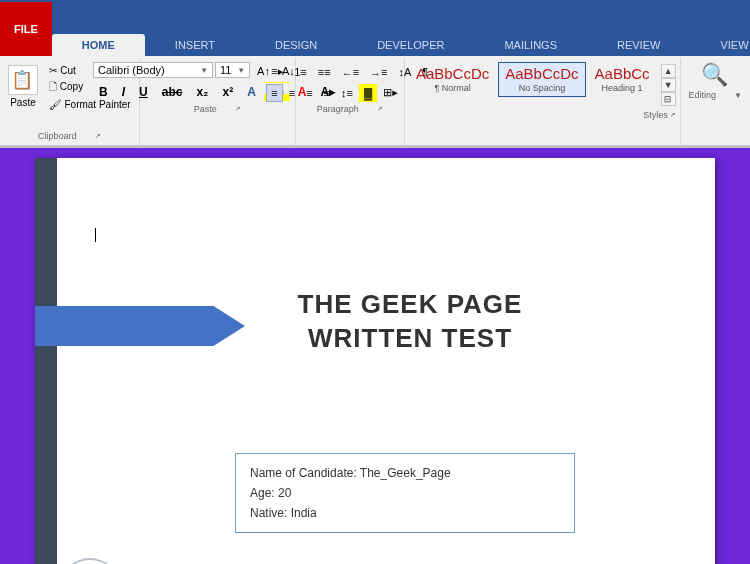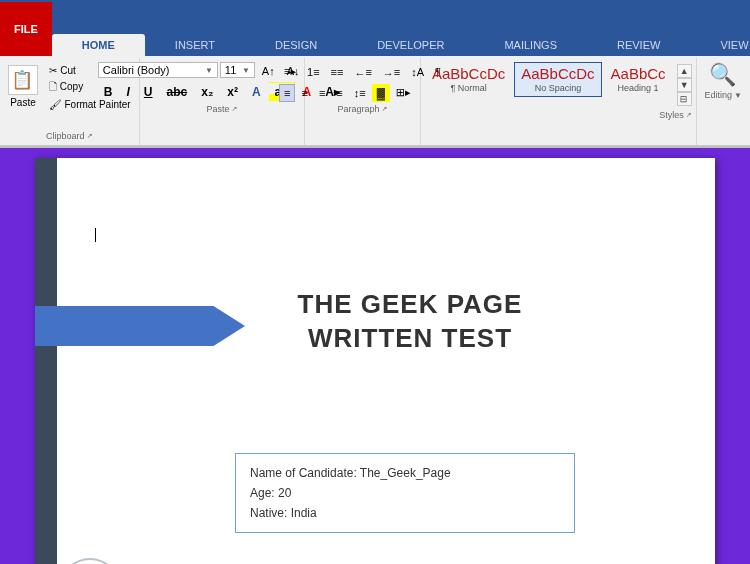--- a/index.html
+++ b/index.html
@@ -10,21 +10,21 @@
 
     
     .tab-bar { display: flex; align-items: flex-end; background: #2b579a; padding-top: 2px; }
     .tab { padding: 5px 30px; font-size: 11px; color: #d0d8f0; cursor: pointer; border-radius: 3px 3px 0 0; }
     .tab.active { background: #f0f0f0; color: #2b579a; font-weight: bold; }
     .tab.file-tab { background: #cc0000; color: white; font-weight: bold; border-radius: 0; padding: 21px 14px; }
 
     
     .ribbon { background: #f0f0f0; border-bottom: 1px solid #c8c8c8; display: flex; align-items: stretch; padding: 2px 0 0 0; min-height: 90px; }
     .ribbon-group { display: flex; flex-direction: column; align-items: center; padding: 4px 6px 2px 6px; border-right: 1px solid #d8d8d8; min-width: 50px; }
-    .ribbon-group-label { font-size: 9px; color: #666; margin-top: 2px; white-space: nowrap; padding-bottom: 2px; display: flex; align-items: center; gap: 2px; }
+    .ribbon-group-label { font-size: 9px; color: #666; margin-top: 2px; white-space: nowrap; padding-bottom: 2px; display: flex; align-items: center; gap: 18px; }
     .ribbon-group-label-expander { font-size: 7px; cursor: pointer; }
 
     
     .clip-group { display: flex; flex-direction: column; align-items: center; padding: 4px 4px 2px 4px; border-right: 1px solid #d8d8d8; }
     .clip-top { display: flex; gap: 3px; align-items: flex-start; flex: 1; }
     .paste-btn { display: flex; flex-direction: column; align-items: center; cursor: pointer; padding: 3px 4px; }
     .paste-icon { width: 30px; height: 30px; background: #fff; border: 1px solid #c8c8c8; display: flex; align-items: center; justify-content: center; font-size: 18px; }
     .paste-label { font-size: 10px; margin-top: 2px; }
     .clip-right { display: flex; flex-direction: column; gap: 1px; margin-top: 2px; }
     .small-btn { font-size: 10px; cursor: pointer; padding: 1px 4px; display: flex; align-items: center; gap: 2px; white-space: nowrap; }

